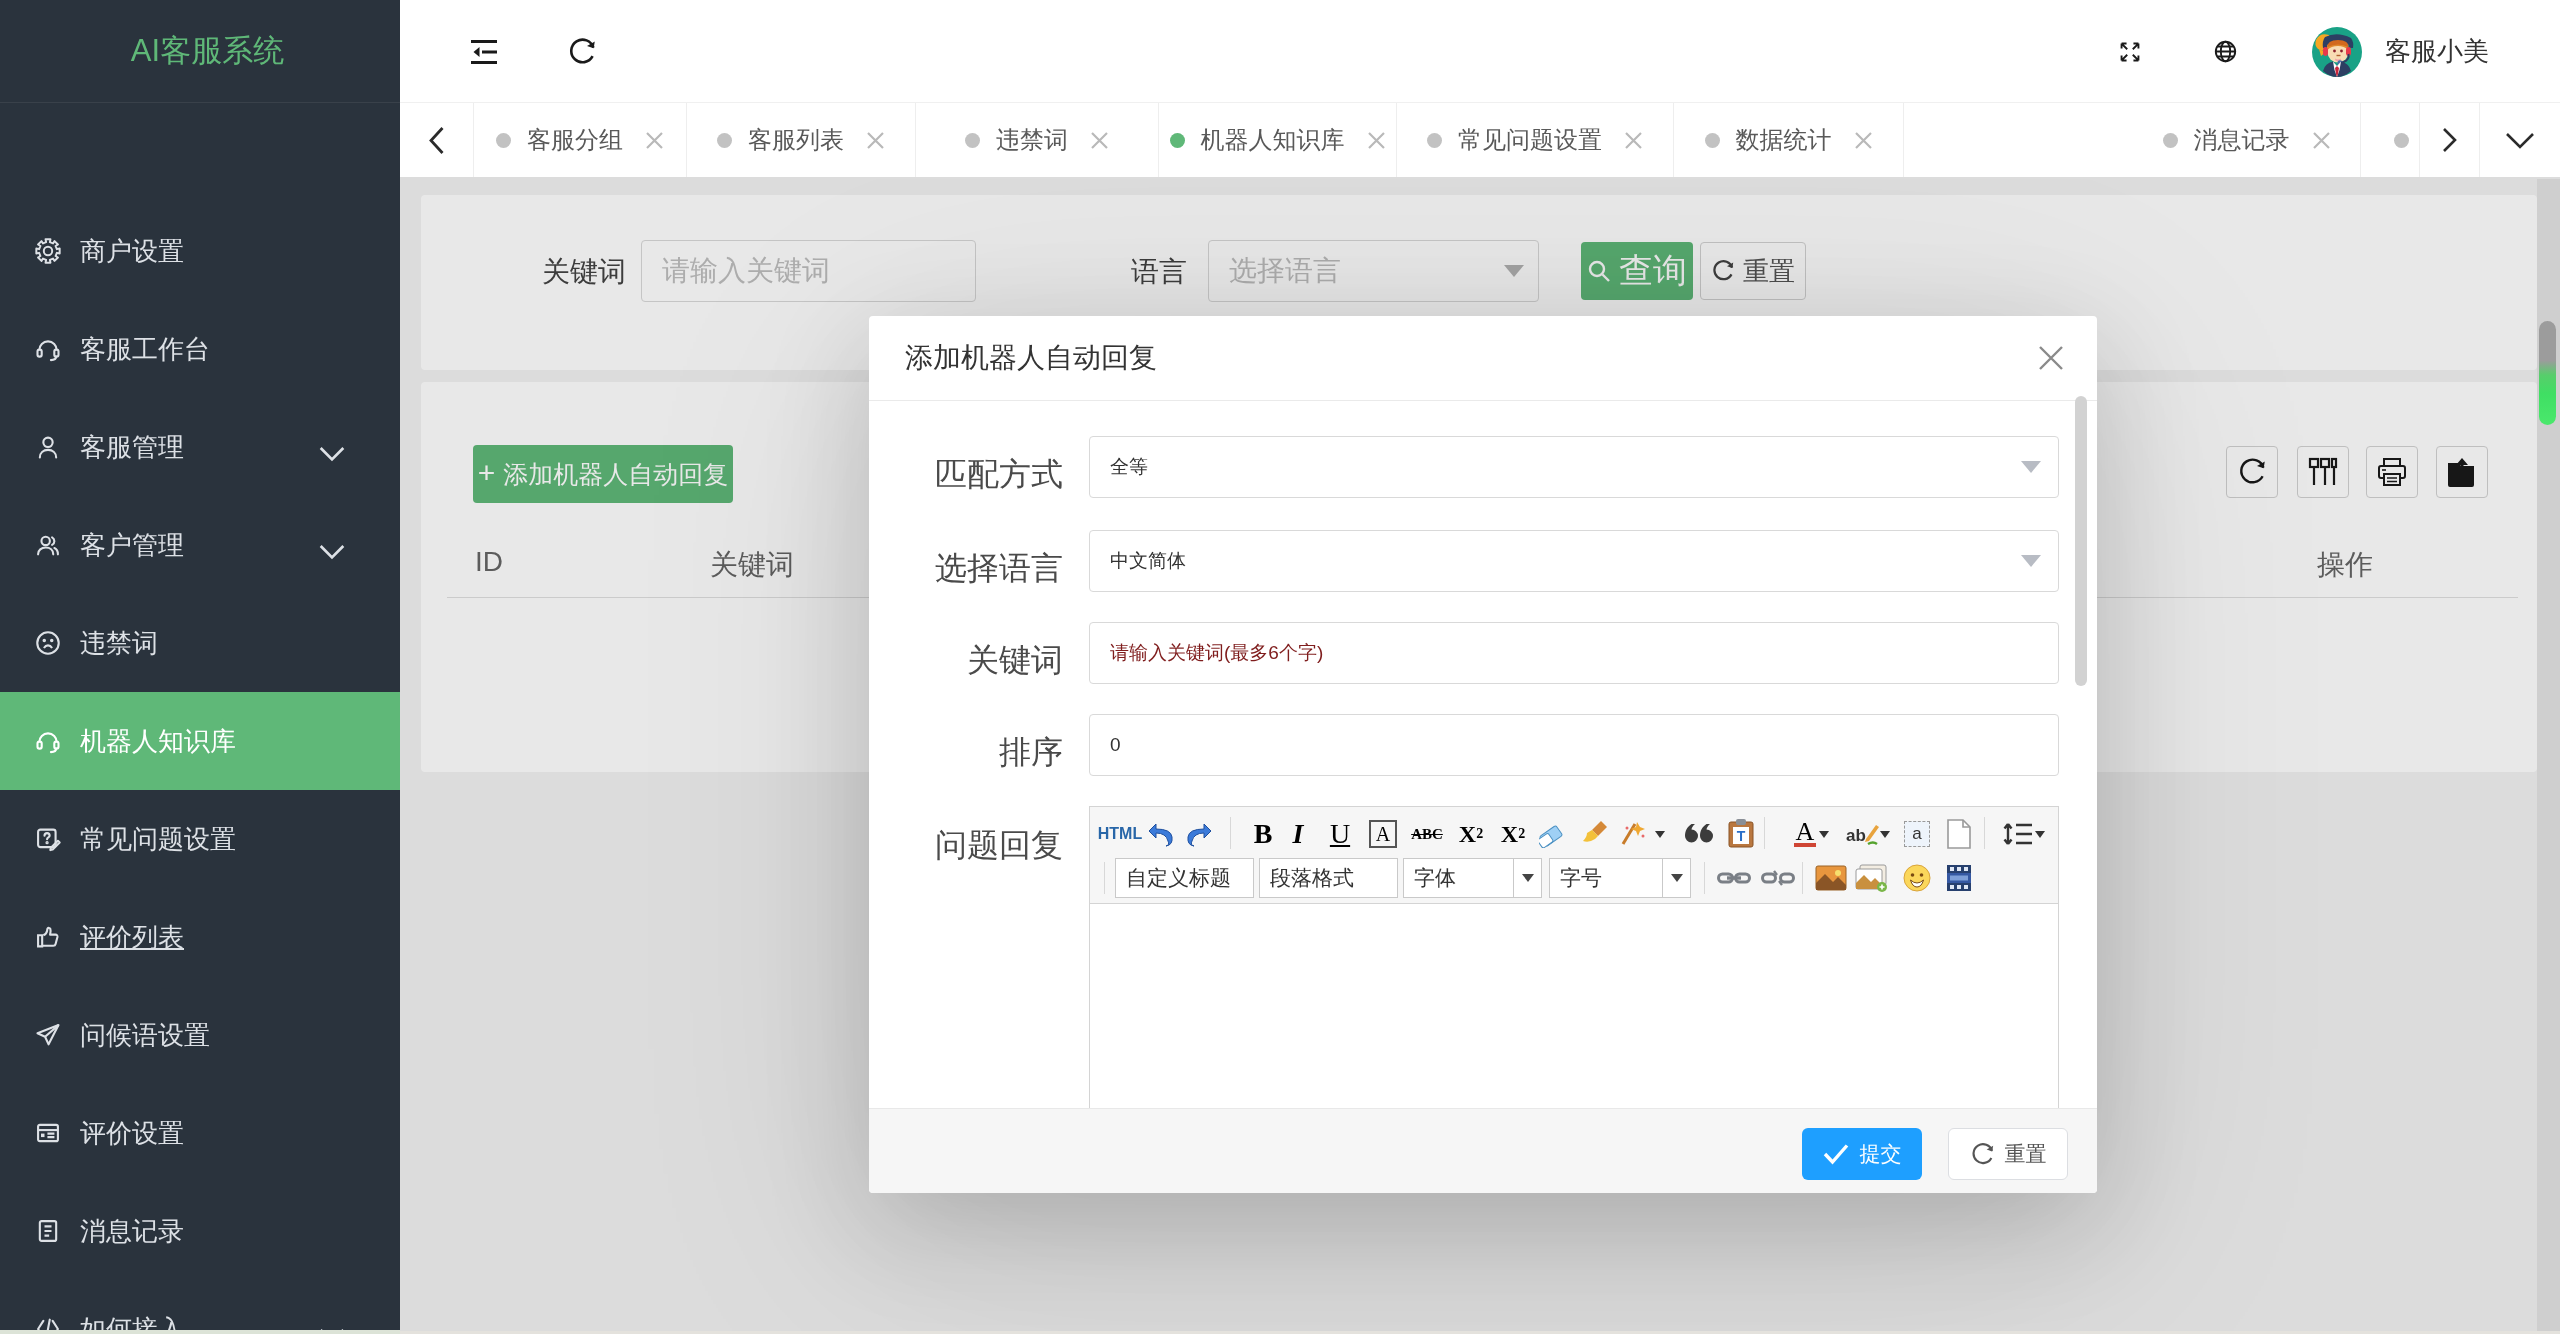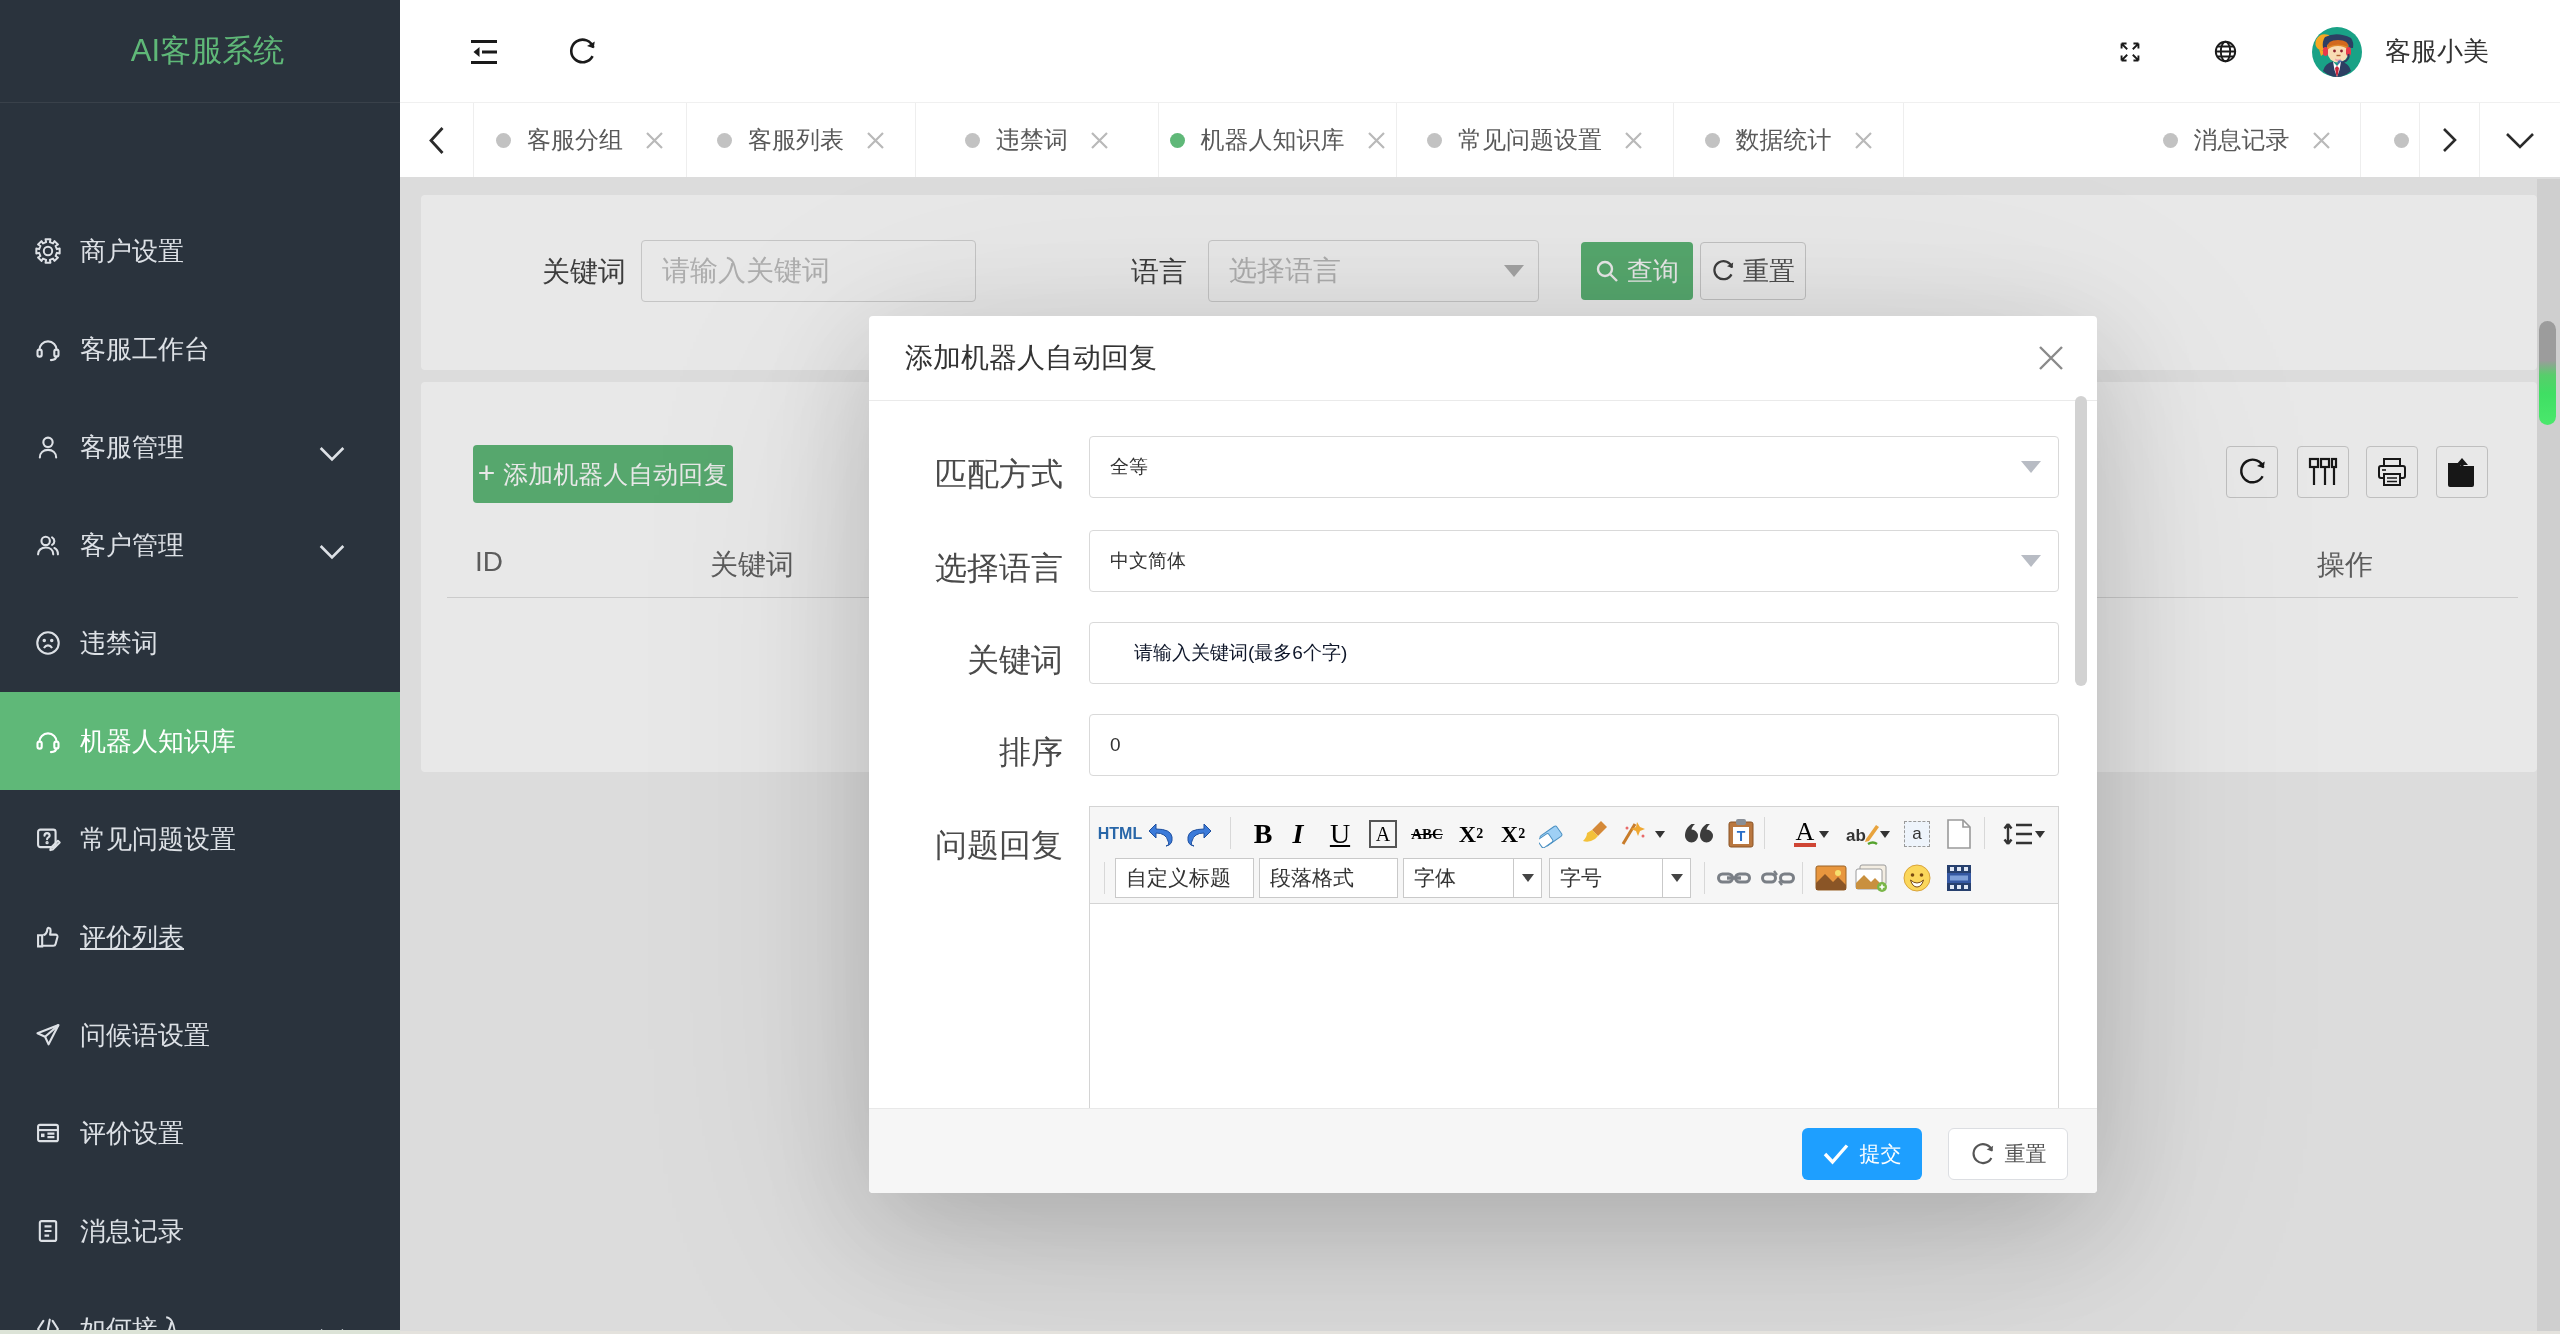--- a/index.html
+++ b/index.html
@@ -47,21 +47,21 @@
 #pgtrack { position:absolute; right:0px; top:0; width:23px; height:1155px; background:rgba(0,0,0,0.06); z-index:6; }
 #pgthumb { position:absolute; left:2139px; top:142px; width:17px; height:104px; border-radius:9px; background:linear-gradient(#9c9c9c 0%, #9c9c9c 38%, #57ce6b 52%, #3fdf63 70%, #4ae86c 100%); z-index:7; }
 
 
 #modal { position:absolute; left:469px; top:137px; width:1228px; height:877px; background:#fff; border-radius:4px; box-shadow:0 30px 110px rgba(0,0,0,0.16), 0 50px 280px rgba(0,0,0,0.10); z-index:10; }
 #mtitle { position:absolute; left:36px; top:0; height:84px; line-height:84px; font-size:28px; color:#333; }
 #mclose { position:absolute; right:32px; top:28px; width:28px; height:28px; }
 #mhead-line { position:absolute; left:0; top:84px; width:1228px; height:1px; background:#eaeaea; }
 .mrow-label { position:absolute; width:194px; text-align:right; font-size:32px; color:#4a4a4a; }
 .mbox { position:absolute; left:220px; width:970px; height:62px; border:1px solid #d9d9d9; border-radius:4px; background:#fff; font-size:19px; color:#333; display:flex; align-items:center; padding-left:20px; }
-.mbox .ph { color:#0f172a;margin-left:24px; }
+.mbox .ph { color:#7f1d1d; }
 .mcaret { position:absolute; left:1152px; width:0; height:0; border-left:10px solid transparent; border-right:10px solid transparent; border-top:12px solid #b8bcc4; }
 #mbody-sb { position:absolute; left:1206px; top:80px; width:12px; height:290px; background:#d2d2d2; border-radius:6px; }
 #mfooter { position:absolute; left:0; top:792px; width:1228px; height:85px; background:#f6f6f6; border-top:1px solid #e8e8e8; border-radius:0 0 4px 4px; }
 #btn-submit { position:absolute; left:933px; top:19px; width:120px; height:52px; background:#1E9FFF; border-radius:6px; color:#fff; font-size:21px; display:flex; align-items:center; justify-content:center; }
 #btn-reset { position:absolute; left:1079px; top:19px; width:120px; height:52px; background:#fff; border:1px solid #dcdee2; border-radius:6px; color:#555; font-size:21px; display:flex; align-items:center; justify-content:center; }
 
 
 #editor { position:absolute; left:220px; top:490px; width:970px; height:302px; border:1px solid #d4d4d4; border-bottom:none; background:#fff; }
 #toolbar { position:absolute; left:0; top:0; width:968px; height:97px; background:#f6f6f6; border-bottom:1px solid #d4d4d4; }
 .tsep { position:absolute; width:1px; height:32px; background:#d8d8d8; top:10px; }
@@ -309,21 +309,21 @@
 </div>
 
 <div id="content">
   <div class="panel" id="panel1">
     <div class="flabel" style="left:121px; top:58px;">关键词</div>
     <div class="finput" style="left:220px; top:45px; width:335px;">请输入关键词</div>
     <div class="flabel" style="left:710px; top:58px;">语言</div>
     <div class="finput" style="left:787px; top:45px; width:331px;">选择语言
       <div class="caret" style="left:295px; top:24px; position:absolute;"></div>
     </div>
-    <div class="gbtn" style="left:1160px; top:47px; width:112px; height:58px; font-size:26px;">
+    <div class="gbtn" style="left:1160px; top:47px; width:112px; height:58px; font-size:34px;">
         <svg width="24" height="24" viewBox="0 0 24 24" fill="none" stroke="#fff" stroke-width="2.4">
           <circle cx="10" cy="10" r="7"></circle>
           <path d="M15.5 15.5 L22 22"></path>
         </svg>
         <span style="margin-left:8px;">查询</span>
       </div>
     <div class="wbtn" style="left:1279px; top:47px; width:106px; height:58px; font-size:26px;">
         <svg width="24" height="24" viewBox="0 0 30 30" fill="none" stroke="#444" stroke-width="2.8">
           <path d="M25.6 19.2 a11.3 11.3 0 1 1 0.8 -8.5"></path>
           <path d="M27.8 4.5 l-1.2 6.8 -6.6 -2.2 z" fill="#444" stroke="none"></path>

